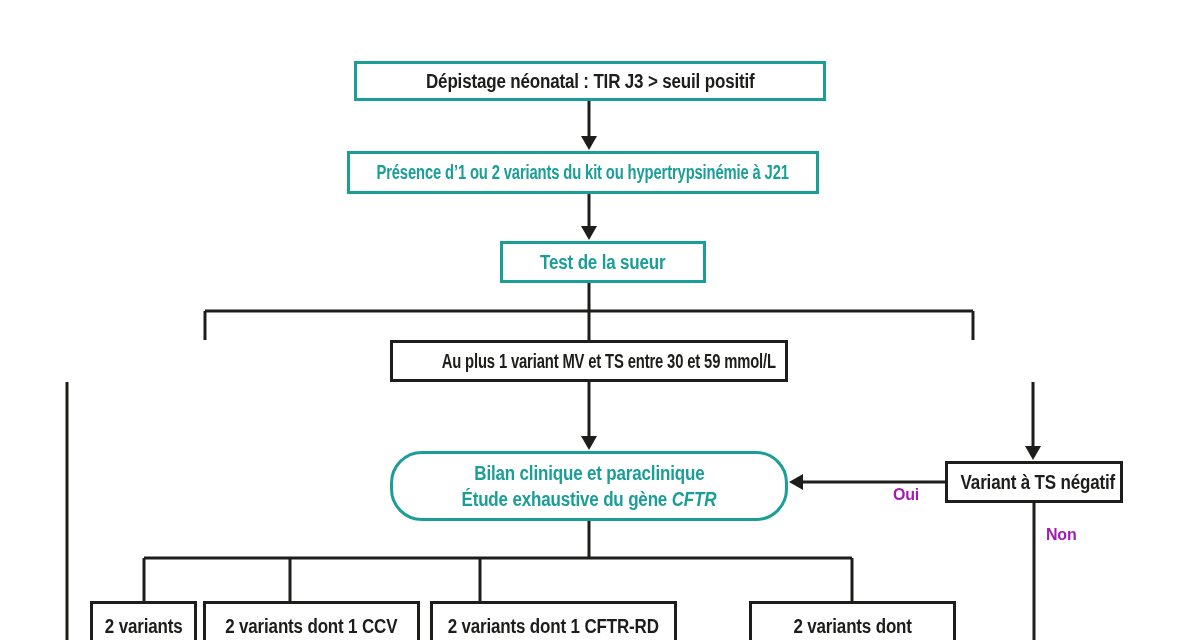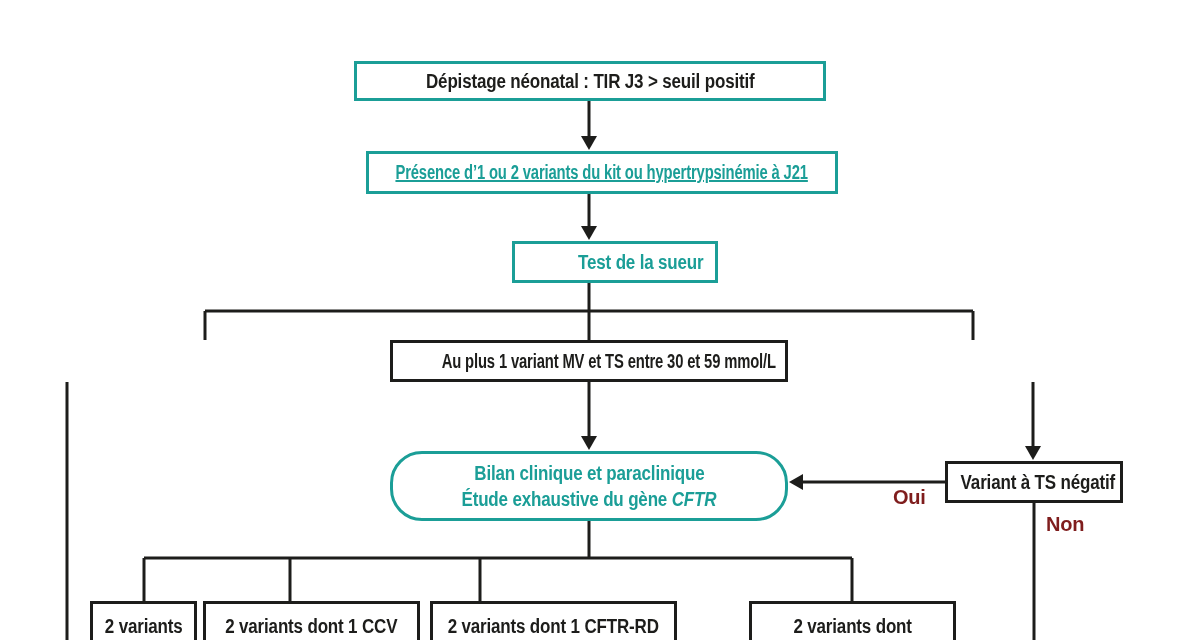--- a/index.html
+++ b/index.html
@@ -24,21 +24,21 @@
   .node.black{border:3px solid #1d1d1b;}
   .node.teal{border:3px solid #1b9e97;}
   .node.tealtext{color:#1b9e97;}
   .lbl{display:inline-block;font-size:20px;letter-spacing:-0.2px;transform-origin:center;}
   .sx85{transform:scaleX(0.85);}
   .sx80{transform:scaleX(0.80);}
   .sx74{transform:scaleX(0.74);}
   .twolines{flex-direction:column;line-height:26px;border-radius:32px;}
   .edge-label{
     position:absolute;
-    font-weight:bold;font-size:20px;color:#7f1d1d;
+    font-weight:bold;font-size:16px;color:#a21caf;
     letter-spacing:-0.2px;
   }
   .outcome{align-items:flex-start;padding-top:11px;}
   .it{font-style:italic;}
 </style>
 </head>
 <body>
 
 <div class="canvas">
 
@@ -78,46 +78,46 @@
       <polygon points="581,436 597,436 589,450"></polygon>
       <polygon points="1025,446 1041,446 1033,460"></polygon>
       <polygon points="803,474 803,490 789,482"></polygon>
     </g>
   </svg>
 
   <div class="node teal" style="left:354px;top:61px;width:472px;height:40px;">
     <span class="lbl sx85">Dépistage néonatal : TIR J3 &gt; seuil positif</span>
   </div>
 
-  <div class="node teal tealtext" style="left:366px;top:151px;width:472px;height:43px;text-decoration:underline;">
+  <div class="node teal tealtext" style="left:347px;top:151px;width:472px;height:43px;">
     <span class="lbl sx74">Présence d’1 ou 2 variants du kit ou hypertrypsinémie à J21</span>
   </div>
 
-  <div class="node teal tealtext" style="left:512px;top:241px;width:206px;height:42px;justify-content:flex-end;">
+  <div class="node teal tealtext" style="left:500px;top:241px;width:206px;height:42px;">
     <span class="lbl sx85">Test de la sueur</span>
   </div>
 
 
   <div class="node black" style="left:390px;top:340px;width:398px;height:42px;padding-left:40px;">
     <span class="lbl sx74">Au plus 1 variant MV et TS entre 30 et 59 mmol/L</span>
   </div>
 
 
   <div class="node teal tealtext twolines" style="left:390px;top:451px;width:398px;height:70px;">
     <span class="lbl sx85">Bilan clinique et paraclinique</span>
     <span class="lbl sx85"><span>Étude exhaustive du gène </span><span class="it">CFTR</span></span>
   </div>
 
   <div class="node black" style="left:945px;top:461px;width:178px;height:42px;padding-left:8px;">
     <span class="lbl sx85">Variant à TS négatif</span>
   </div>
 
   <div class="edge-label" style="left:893px;top:486px;">Oui</div>
 
-  <div class="edge-label" style="left:1046px;top:513px;">Non</div>
+  <div class="edge-label" style="left:1046px;top:526px;">Non</div>
 
   <div class="node black outcome" style="left:90px;top:601px;width:107px;height:60px;">
     <span class="lbl sx85">2 variants</span>
   </div>
 
   <div class="node black outcome" style="left:203px;top:601px;width:217px;height:60px;">
     <span class="lbl sx85">2 variants dont 1 CCV</span>
   </div>
 
   <div class="node black outcome" style="left:430px;top:601px;width:247px;height:60px;">

